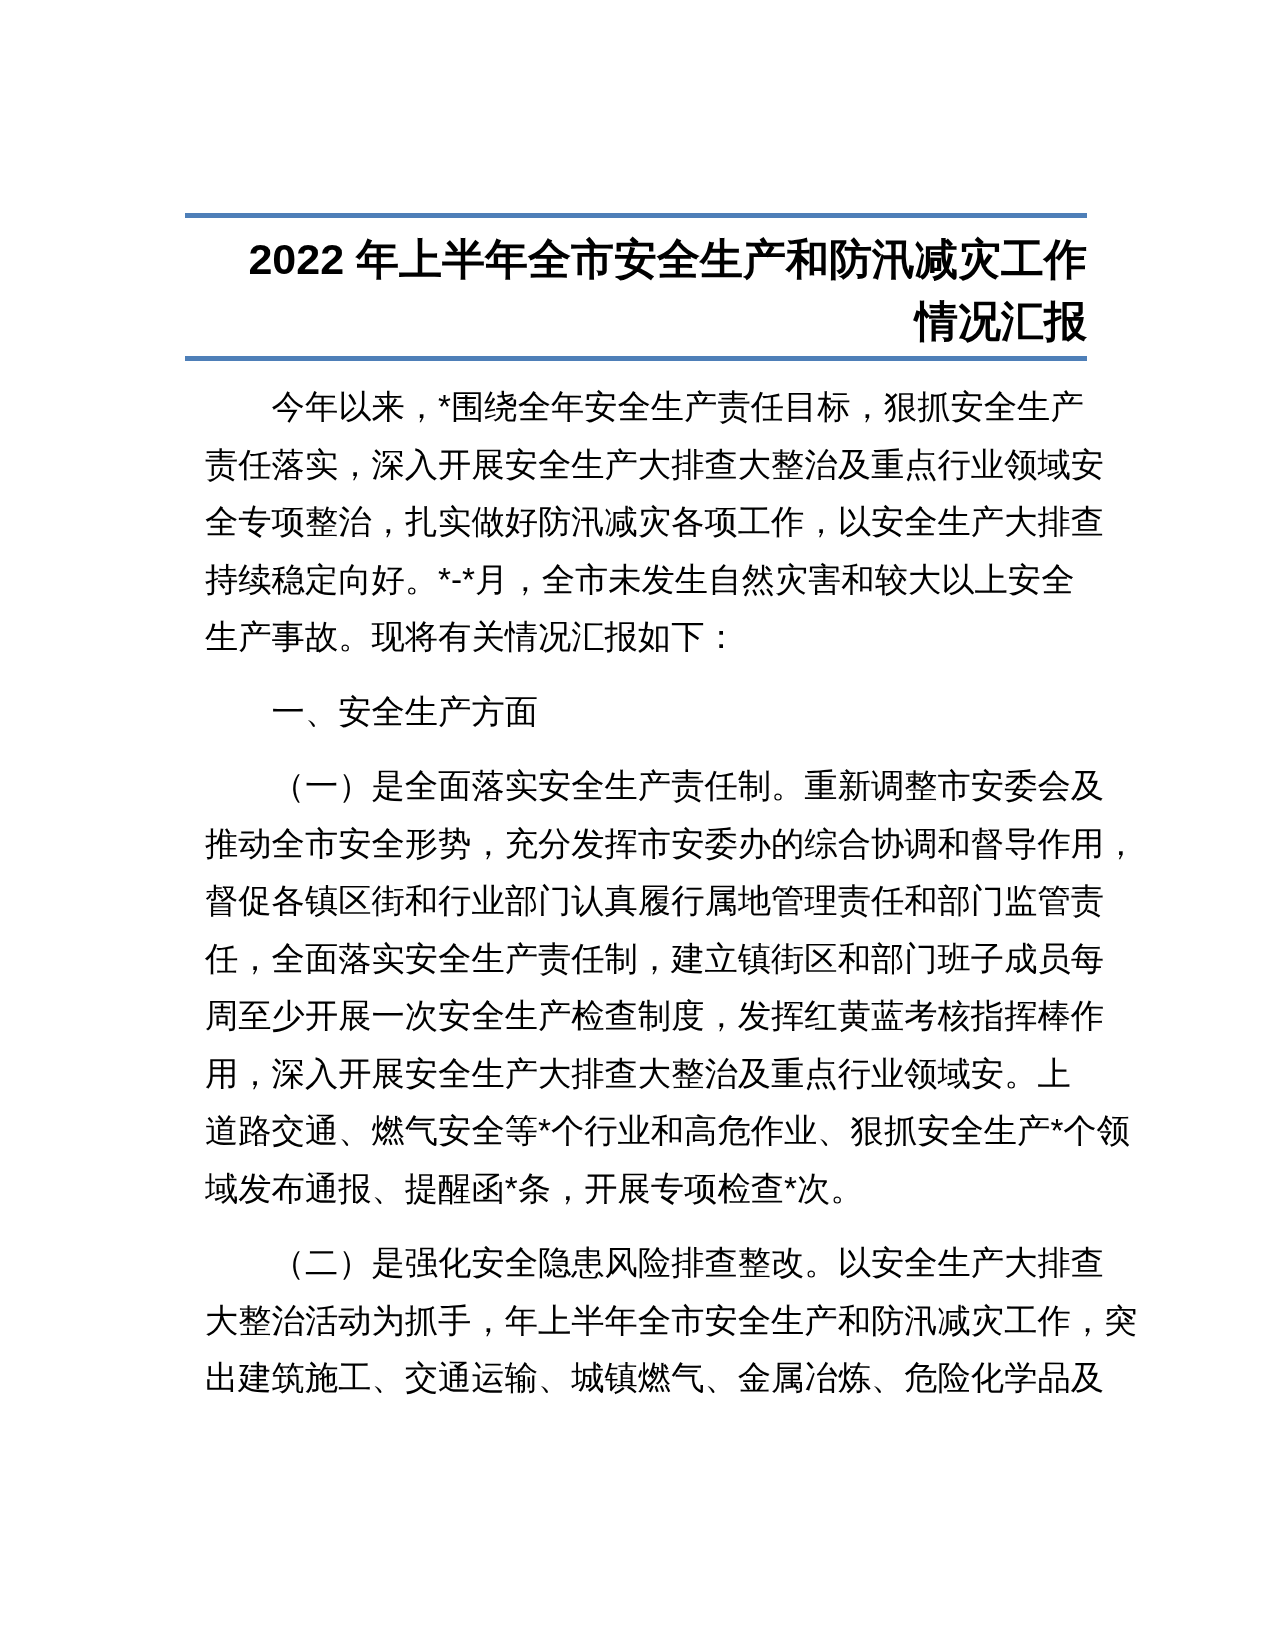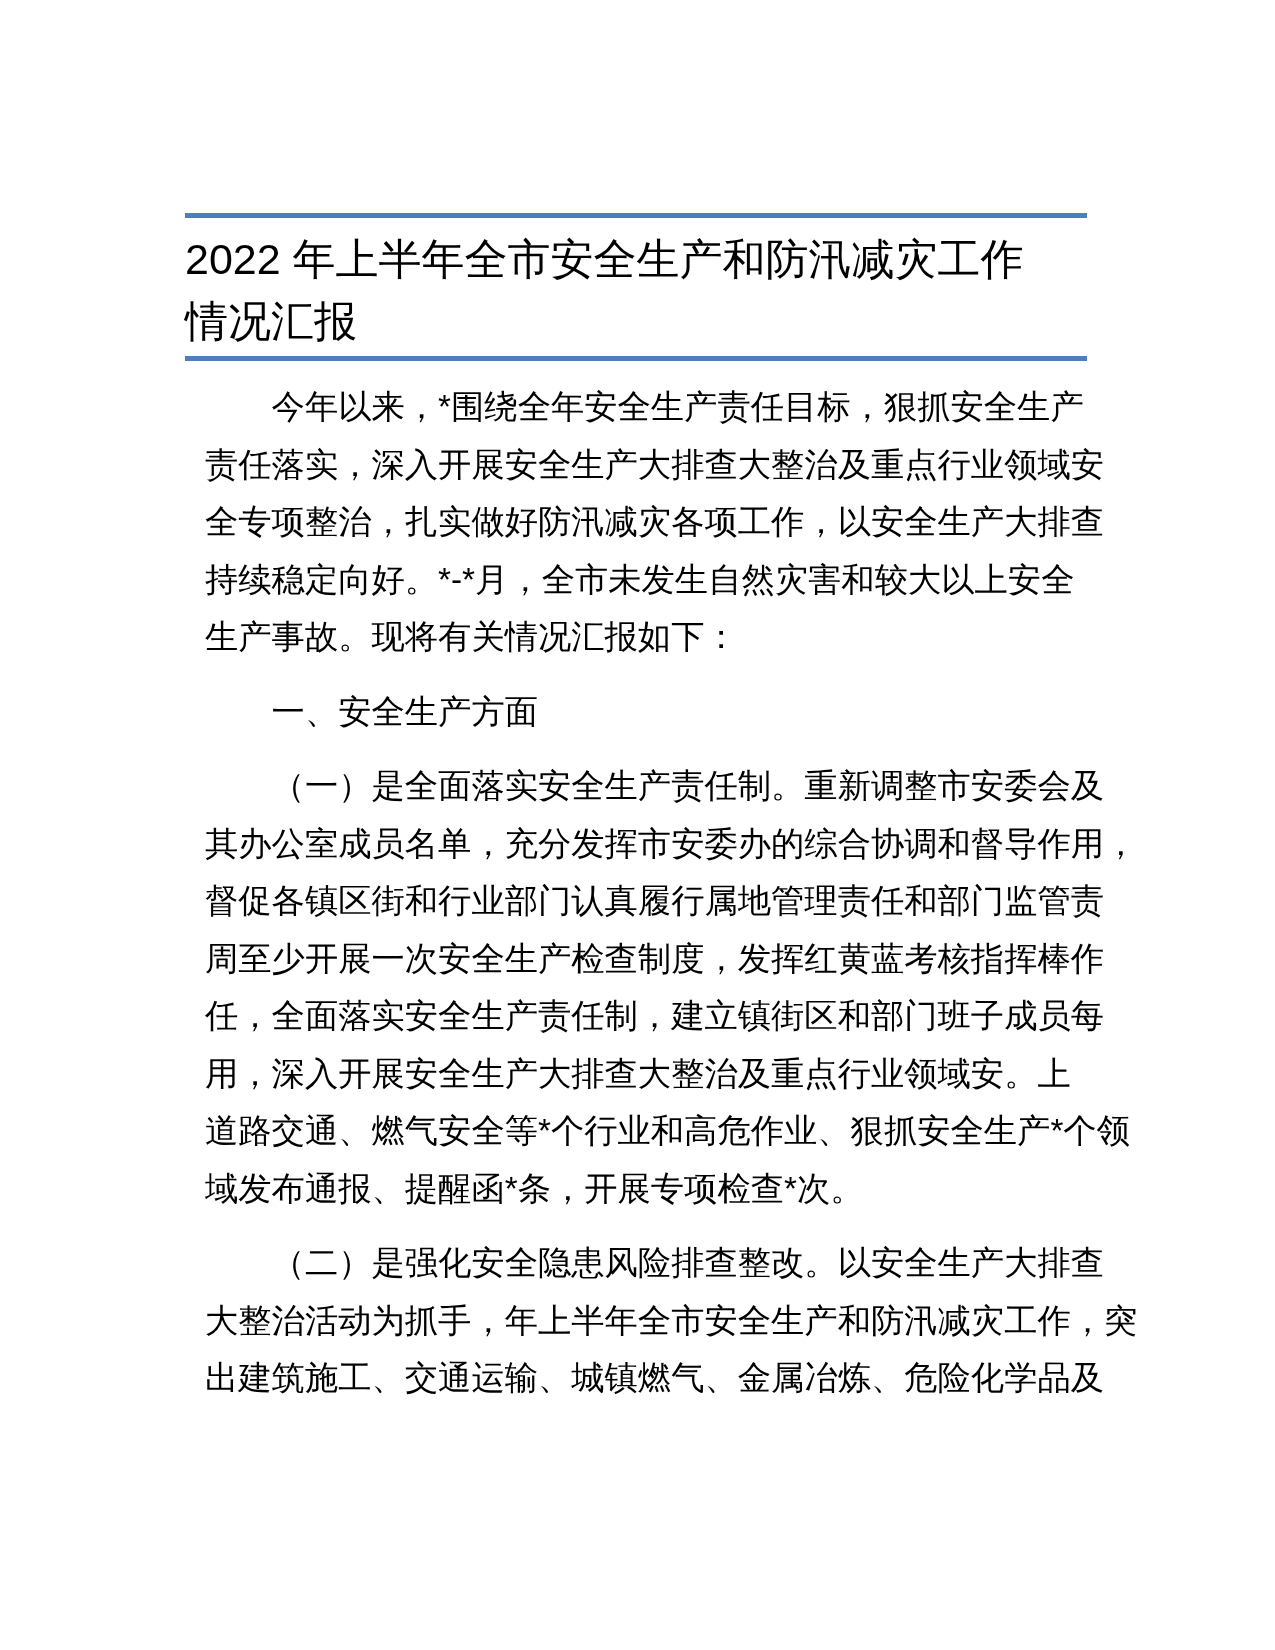--- a/index.html
+++ b/index.html
@@ -26,22 +26,22 @@
   .rule {
     height: 5px;
     background: #4e7fb8;
   }
   .rule-top { margin-top: 213px; }
   .rule-bottom { margin-top: 4px; }
   .doc-title {
     margin: 10px 0 0 0;
     font-size: 43px;
     line-height: 62px;
-    font-weight: normal;
-    text-align: left;
+    font-weight: bold;
+    text-align: right;
     letter-spacing: 0;
   }
   .doc-body { }
   .para {
     margin-top: 17px;
     font-size: 33.3px;
     line-height: 57.5px;
   }
   .para .line {
     white-space: nowrap;
@@ -68,24 +68,24 @@
           <div class="line">责任落实，深入开展安全生产大排查大整治及重点行业领域安</div>
           <div class="line">全专项整治，扎实做好防汛减灾各项工作，以安全生产大排查</div>
           <div class="line">持续稳定向好。*-*月，全市未发生自然灾害和较大以上安全</div>
           <div class="line">生产事故。现将有关情况汇报如下：</div>
         </div>
         <div class="para heading">
           <div class="line indent">一、安全生产方面</div>
         </div>
         <div class="para">
           <div class="line indent">（一）是全面落实安全生产责任制。重新调整市安委会及</div>
-          <div class="line">其办公室成员名单，充分发挥市安委办的综合协调和督导作用，</div>
+          <div class="line">推动全市安全形势，充分发挥市安委办的综合协调和督导作用，</div>
           <div class="line">督促各镇区街和行业部门认真履行属地管理责任和部门监管责</div>
+          <div class="line">任，全面落实安全生产责任制，建立镇街区和部门班子成员每</div>
           <div class="line">周至少开展一次安全生产检查制度，发挥红黄蓝考核指挥棒作</div>
-          <div class="line">任，全面落实安全生产责任制，建立镇街区和部门班子成员每</div>
           <div class="line">用，深入开展安全生产大排查大整治及重点行业领域安。上</div>
           <div class="line">道路交通、燃气安全等*个行业和高危作业、狠抓安全生产*个领</div>
           <div class="line">域发布通报、提醒函*条，开展专项检查*次。</div>
         </div>
         <div class="para">
           <div class="line indent">（二）是强化安全隐患风险排查整改。以安全生产大排查</div>
           <div class="line">大整治活动为抓手，年上半年全市安全生产和防汛减灾工作，突</div>
           <div class="line">出建筑施工、交通运输、城镇燃气、金属冶炼、危险化学品及</div>
         </div>
       </div>

